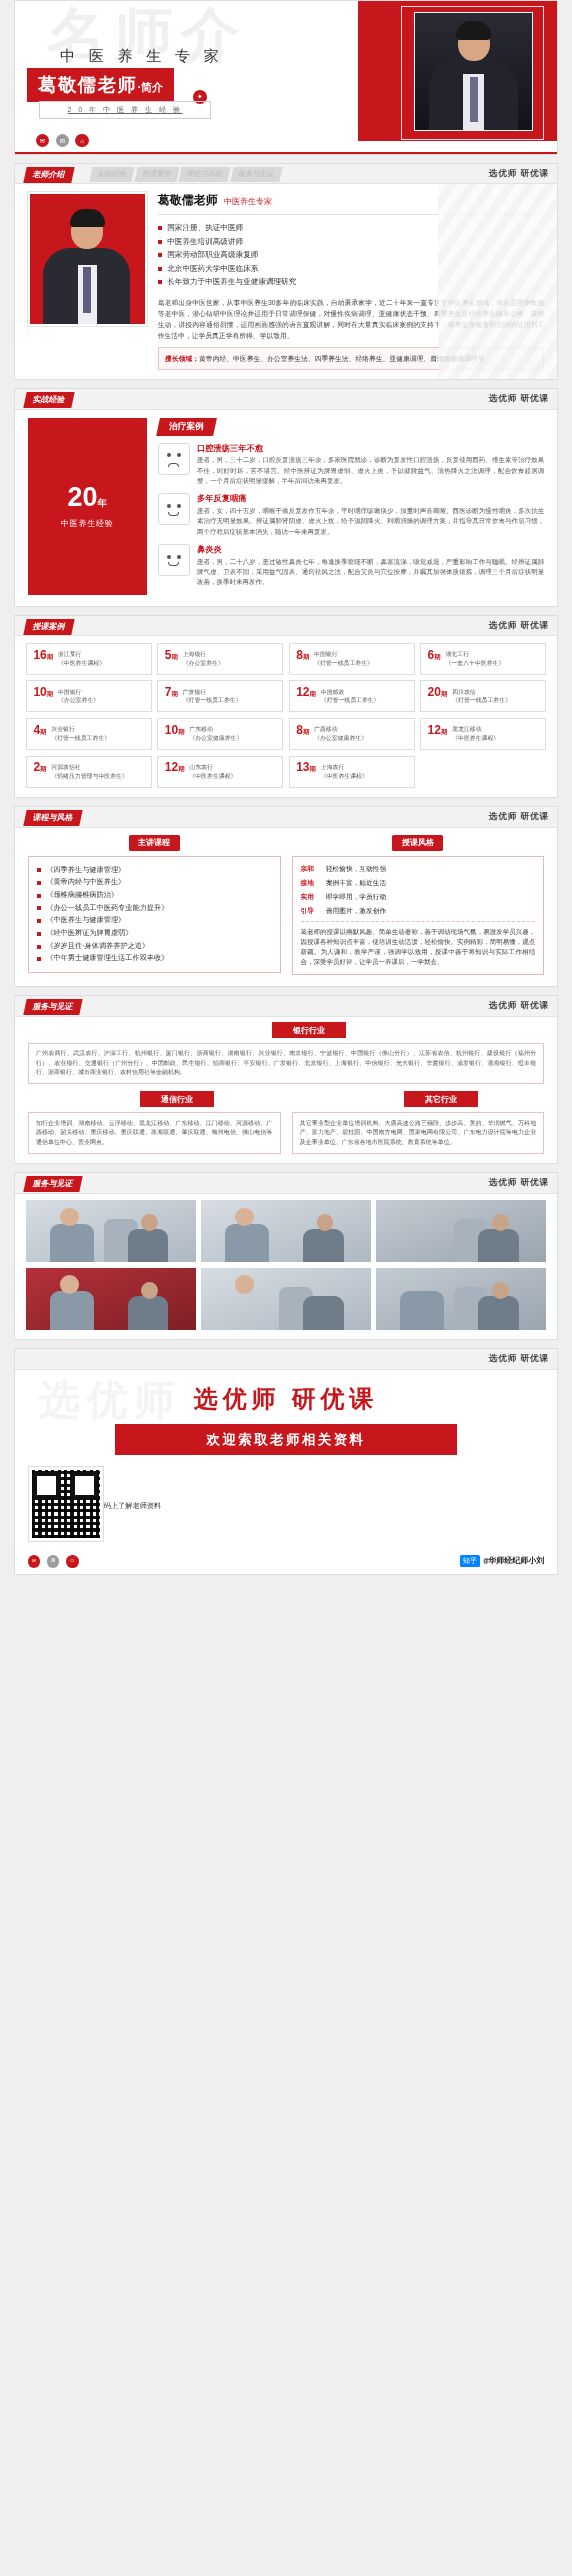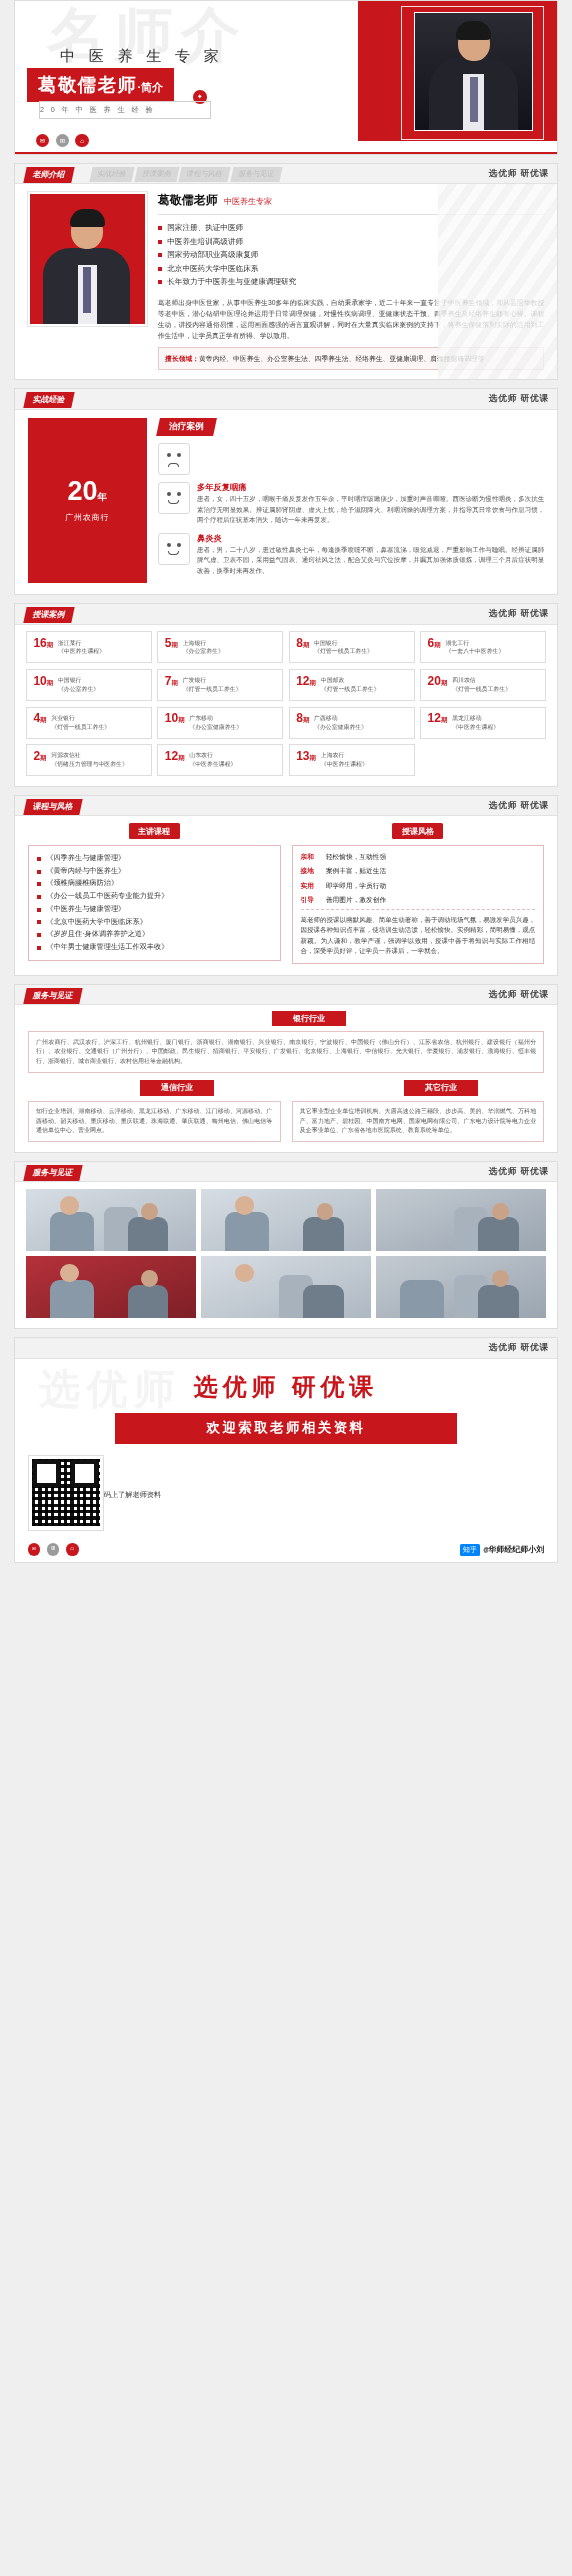--- a/index.html
+++ b/index.html
@@ -98,21 +98,21 @@
   }
   .cover .ttl2 .sm { font-size: 11px; letter-spacing: 0; }
   .cover .circ {
     position: absolute; left: 178px; top: 89px; width: 13.5px; height: 13.5px;
     border-radius: 50%; background: #c8161d; color: #fff; font-size: 7.2px;
     text-align: center; line-height: 13.5px;
   }
   .cover .sub {
     position: absolute; left: 24px; top: 100px; width: 172px;
     border: 0.8px solid #cfcfcf; font-size: 7.2px; color: #666;
-    padding: 3.2px 0; letter-spacing: 2.4px;
+    text-align: center; padding: 3.2px 0; letter-spacing: 2.4px; text-decoration: underline;
   }
   .cover .icons {
     position: absolute; left: 20.7px; bottom: 4.8px; display: flex; gap: 6.4px;
   }
   .cover .icons i {
     display: block; width: 13.5px; height: 13.5px; border-radius: 50%;
     background: #c8161d; color: #fff; font-style: normal; font-size: 6.4px;
     text-align: center; line-height: 13.5px;
   }
   .cover .icons i.grey { background: #9a9a9a; }
@@ -347,30 +347,34 @@
   </div>
 
   <div class="slide">
     <div class="s-head">
       <div class="tag skew"><span>实战经验</span></div>
       <div class="brandbar">选优师 研优课</div>
     </div>
     <div class="cases">
       <div class="left">
         <div class="num"><span>20</span><small>年</small></div>
-        <div class="txt">广州农商行</div>
+        <div class="txt">中医养生经验</div>
       </div>
       <div class="right">
         <div class="hx"><span>治疗案例</span></div>
         <div class="caserow">
           <div class="faceicon sad">
               <div class="e l"></div>
               <div class="e r"></div>
               <div class="m"></div>
             </div>
+          <div class="ct">
+            <div class="h">口腔溃疡三年不愈</div>
+            <div class="p">患者，男，三十二岁，口腔反复溃疡三年余，多家医院就诊，诊断为复发性口腔溃疡，反复使用西药、维生素等治疗效果不佳，时好时坏，苦不堪言。经中医辨证为脾胃虚弱、虚火上炎，予以健脾益气、清热降火之法调理，配合饮食起居调整，一个月后症状明显缓解，半年后回访未再复发。</div>
+          </div>
         </div>
         <div class="caserow">
           <div class="faceicon">
               <div class="e l"></div>
               <div class="e r"></div>
               <div class="m"></div>
             </div>
           <div class="ct">
             <div class="h">多年反复咽痛</div>
             <div class="p">患者，女，四十五岁，咽喉干痛反复发作五年余，平时咽痒咳嗽痰少，加重时声音嘶哑。西医诊断为慢性咽炎，多次抗生素治疗无明显效果。辨证属肺肾阴虚、虚火上扰，给予滋阴降火、利咽润燥的调理方案，并指导其日常饮食与作息习惯，两个疗程后症状基本消失，随访一年未再复发。</div>
@@ -485,21 +489,21 @@
     <div class="twocol">
       <div class="col">
         <div style="text-align:center"><span class="badge">主讲课程</span></div>
         <div class="boxed">
           <ul class="sq sm">
             <li>《四季养生与健康管理》</li>
             <li>《黄帝内经与中医养生》</li>
             <li>《颈椎病腰椎病防治》</li>
             <li>《办公一线员工中医药专业能力提升》</li>
             <li>《中医养生与健康管理》</li>
-            <li>《北京中医药大学中医临床系》</li>
+            <li>《经中医辨证为脾胃虚弱》</li>
             <li>《岁岁且住·身体调养养护之道》</li>
             <li>《中年男士健康管理生活工作双丰收》</li>
           </ul>
         </div>
       </div>
       <div class="col">
         <div style="text-align:center"><span class="badge">授课风格</span></div>
         <div class="boxed">
           <div class="stylerow">
             <b>亲和</b>

